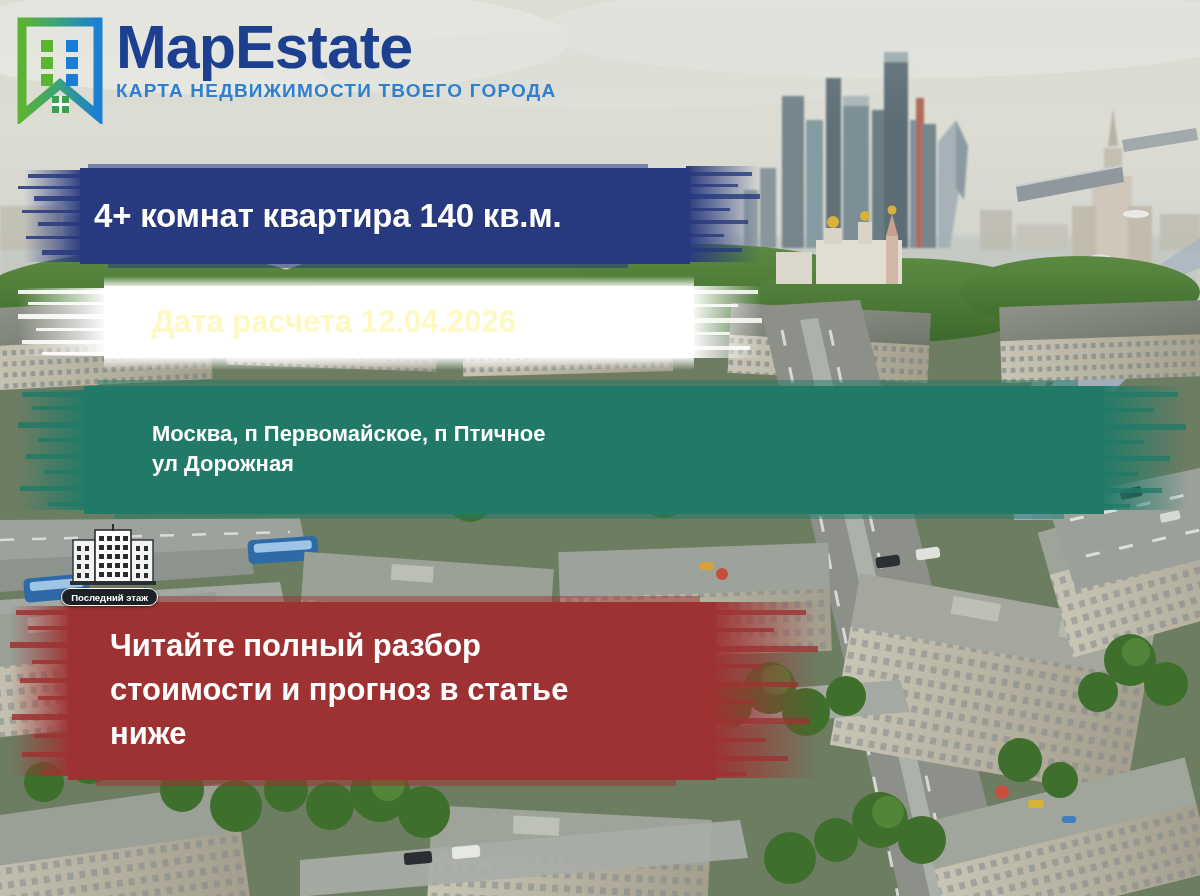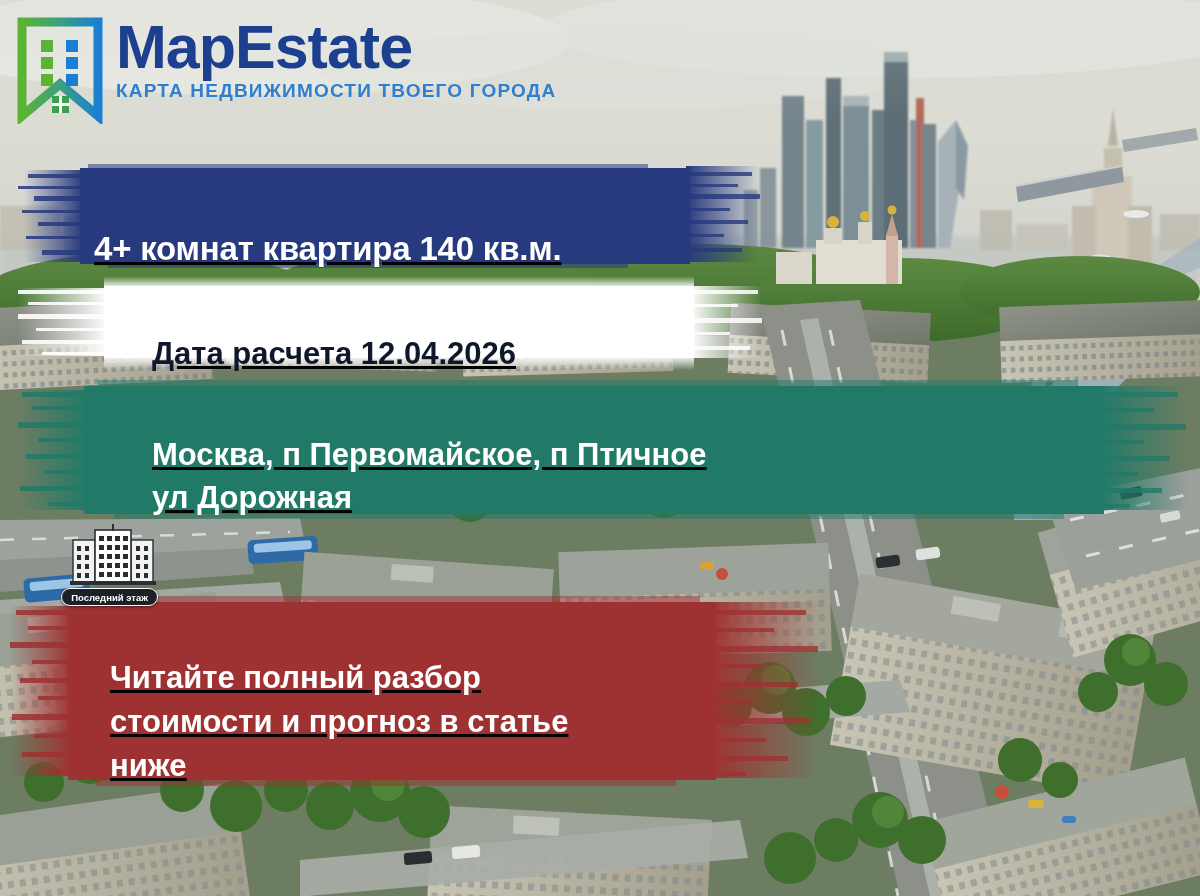--- a/index.html
+++ b/index.html
@@ -14,22 +14,21 @@
   }
 
   
   #bg-photo{position:absolute;inset:0;width:1200px;height:896px;}
 
   
   .brush{
     position:absolute;
     display:flex;
     flex-direction:column;
-    justify-content:flex-end;
-    text-decoration:underline;
+    justify-content:center;
   }
   .brush .paint{
     position:absolute;inset:0;
     z-index:0;
   }
   .brush .txt{
     position:relative;z-index:2;
     white-space:pre-line;
   }
 
@@ -44,33 +43,33 @@
     padding-left:76px;
     line-height:1.12;
     text-shadow:0 1px 1px rgba(0,0,0,.12);
   }
 
   
   #banner-date{
     left:18px; top:272px; width:744px; height:100px;
   }
   #banner-date .txt{
-    color:#0f172a;
+    color:#fef9c3;
     font-size:31px;font-weight:bold;
     padding-left:134px;
     line-height:1.12;
   }
 
   
   #banner-address{
     left:18px; top:378px; width:1170px; height:142px;
   }
   #banner-address .txt{
     color:#ffffff;
-    font-size:31px;font-weight:bold;
+    font-size:22px;font-weight:bold;
     padding-left:134px;
     line-height:1.38;
   }
 
   
   #banner-cta{
     left:10px; top:592px; width:810px; height:196px;
   }
   #banner-cta .txt{
     color:#ffffff;

